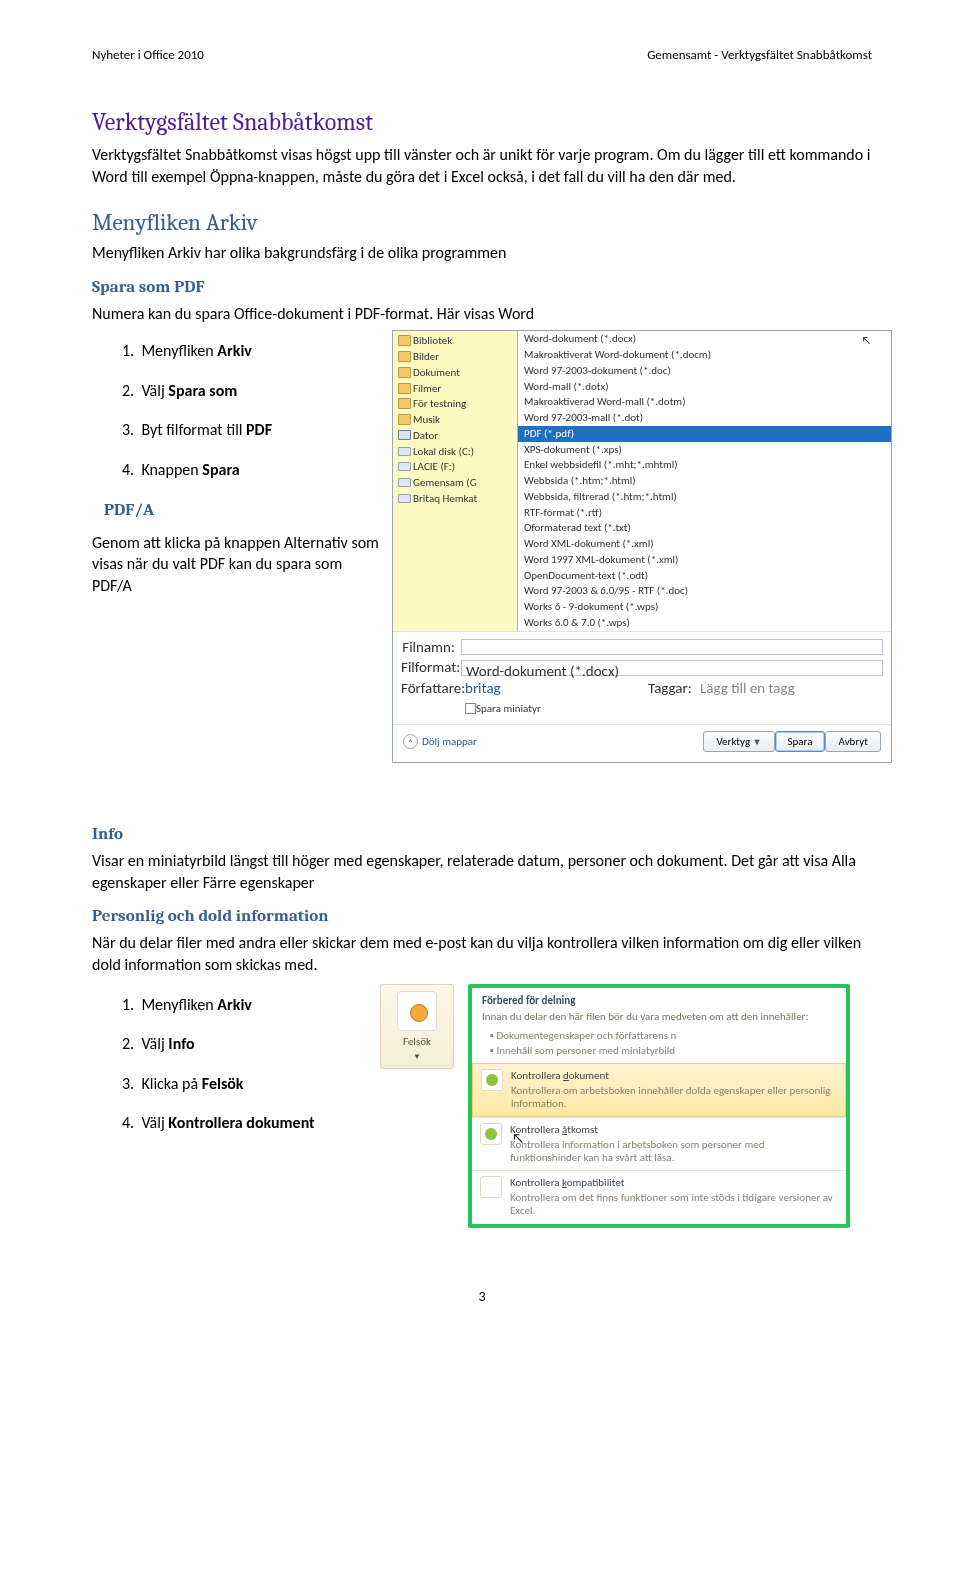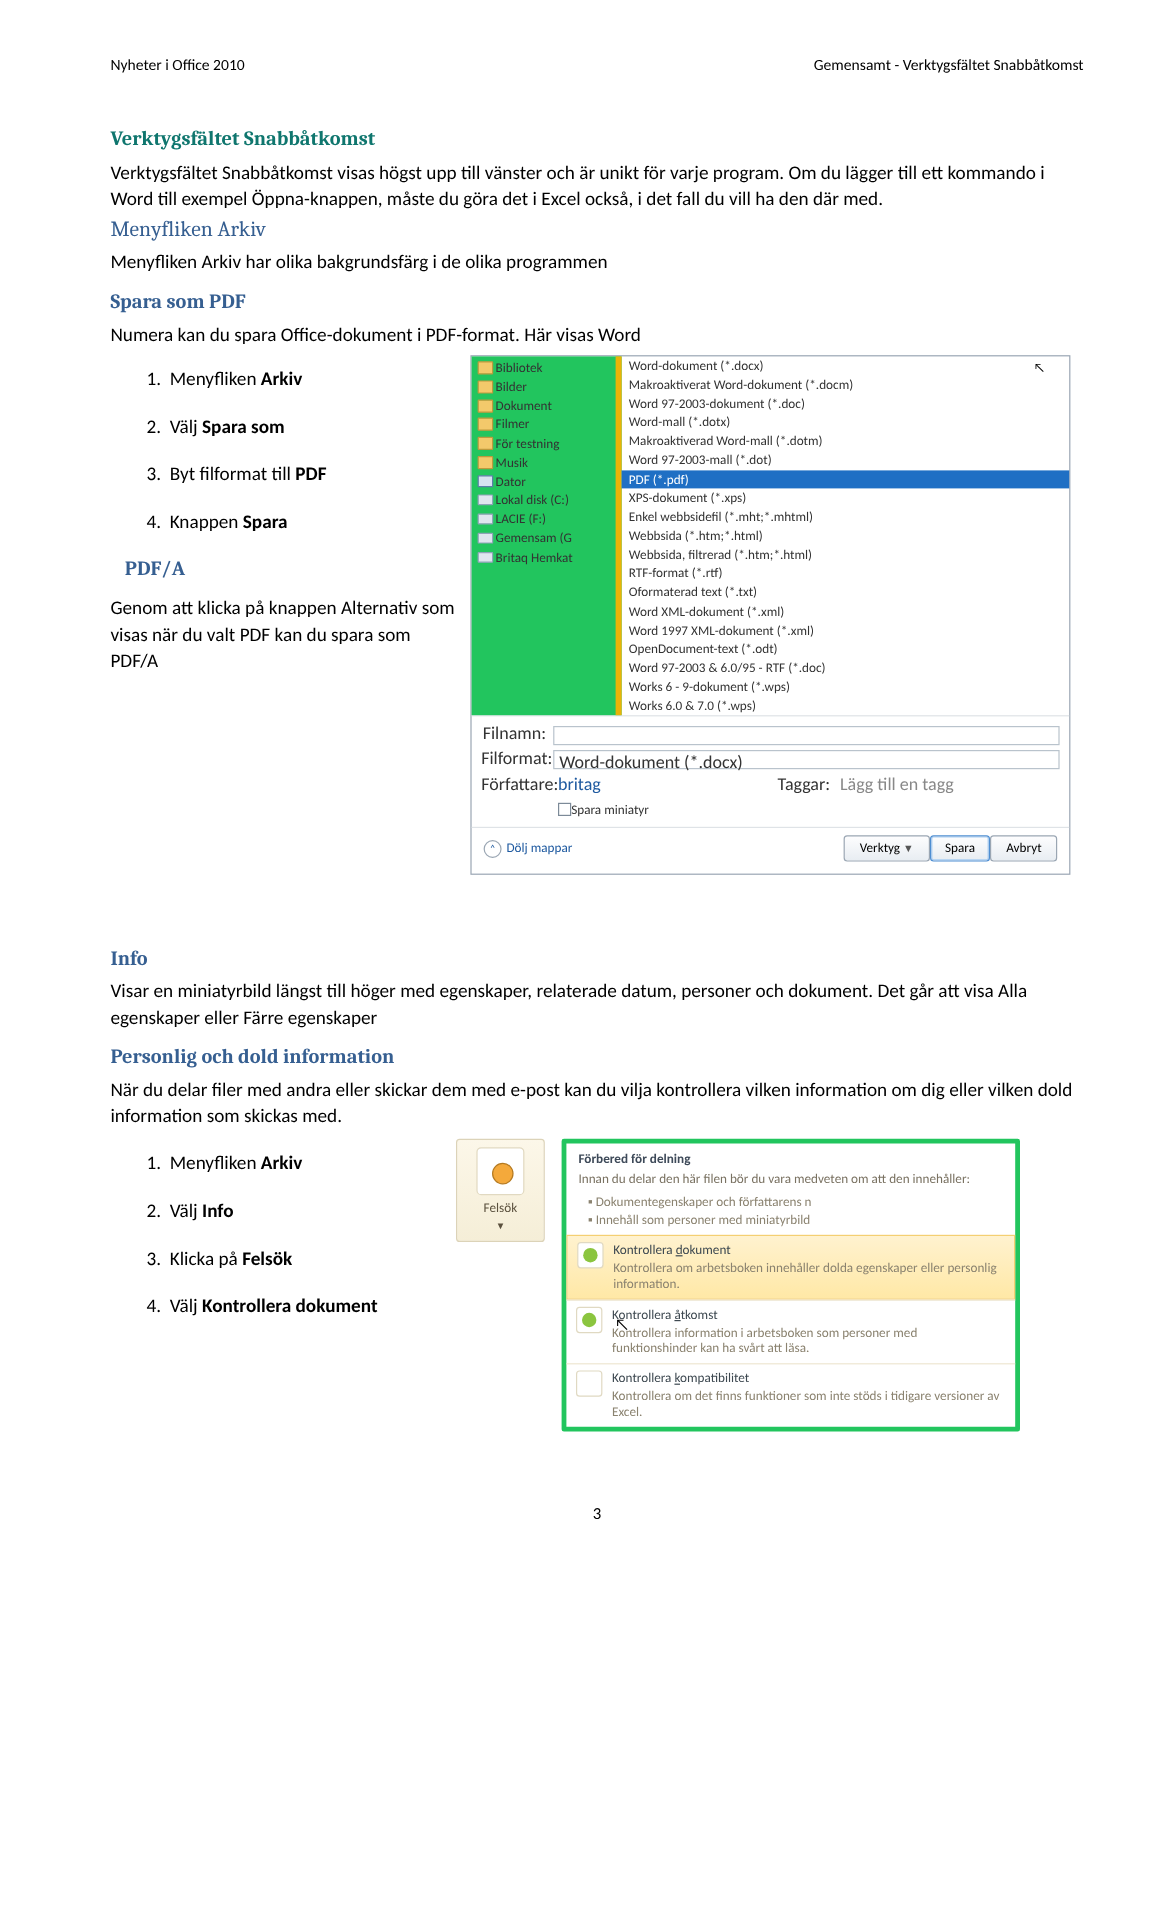--- a/index.html
+++ b/index.html
@@ -4,37 +4,37 @@
 <style>
   * { box-sizing: border-box; margin: 0; padding: 0; }
   body {
     width: 960px;
     font-family: Calibri, Arial, sans-serif;
     color: #000;
     background: #fff;
     font-size: 16px;
     line-height: 1.35;
   }
-  .page { padding: 46px 57px 20px 92px; }
+  .page { padding: 46px 88px 20px 92px; }
   .page-head { display: flex; justify-content: space-between; font-size: 13px; margin-bottom: 42px; }
-  h2.h-main { color: #0f766e; font-family: Cambria, Georgia, serif; font-weight: 700; font-size: 17px; margin-bottom: 6px; }
-  h3.h-sub { color: #365f91; font-family: Cambria, Georgia, serif; font-weight: 400; font-size: 18px; margin-top: 2px; margin-bottom: 4px; }
+  h2.h-main { color: #4c1d95; font-family: Cambria, Georgia, serif; font-weight: 400; font-size: 24px; margin-bottom: 6px; }
+  h3.h-sub { color: #365f91; font-family: Cambria, Georgia, serif; font-weight: 400; font-size: 23px; margin-top: 20px; margin-bottom: 4px; }
   h4.h-inline { color: #365f91; font-family: Cambria, Georgia, serif; font-weight: 700; font-size: 17px; margin-top: 12px; margin-bottom: 4px; }
   p.body { margin-bottom: 2px; }
   ol.steps { list-style: none; margin: 10px 0 0 30px; }
   ol.steps li { margin-bottom: 18px; }
   .b { font-weight: 700; }
   .two-col { display: flex; align-items: flex-start; gap: 10px; margin-top: 6px; }
   .two-col .left { flex: 0 0 290px; }
   .two-col .right { flex: 1; }
 
   
   .shot1 { border: 1px solid #9aa6b3; font-size: 11px; line-height: 1.25; background: #fff; width: 500px; }
   .shot1 .pane { display: flex; }
-  .shot1 .nav { width: 125px; background: #22c55e; padding: 2px 0; border-right: 5px solid #eab308; }
+  .shot1 .nav { width: 125px; background: #fef9c3; padding: 2px 0; border-right: 1px solid #eab308; }
   .shot1 .nav div { padding: 1px 4px 1px 20px; white-space: nowrap; color: #333; position: relative; }
   .shot1 .nav .folder::before { content:""; position:absolute; left:5px; top:2px; width:11px; height:9px; background:#f3c96b; border:1px solid #bd9a3e; border-radius:1px; }
   .shot1 .nav .drive::before { content:""; position:absolute; left:5px; top:3px; width:11px; height:7px; background:#dfe6ef; border:1px solid #8fa3b8; border-radius:1px; }
   .shot1 .nav .pc::before { content:""; position:absolute; left:5px; top:2px; width:11px; height:8px; background:#d6e3f0; border:1px solid #5c7ea8; border-radius:1px; }
   .shot1 .formats { flex:1; }
   .shot1 .formats div { padding: 1px 6px; color:#333; }
   .shot1 .formats .sel { background:#1f6fc4; color:#fff; }
   .shot1 .fields { padding: 4px 8px; border-top: 1px solid #dfe3e7; }
   .shot1 .frow { display:flex; align-items:center; margin:2px 0; font-size:15px; }
   .shot1 .frow .lab { width:60px; text-align:right; padding-right:6px; color:#333; }

